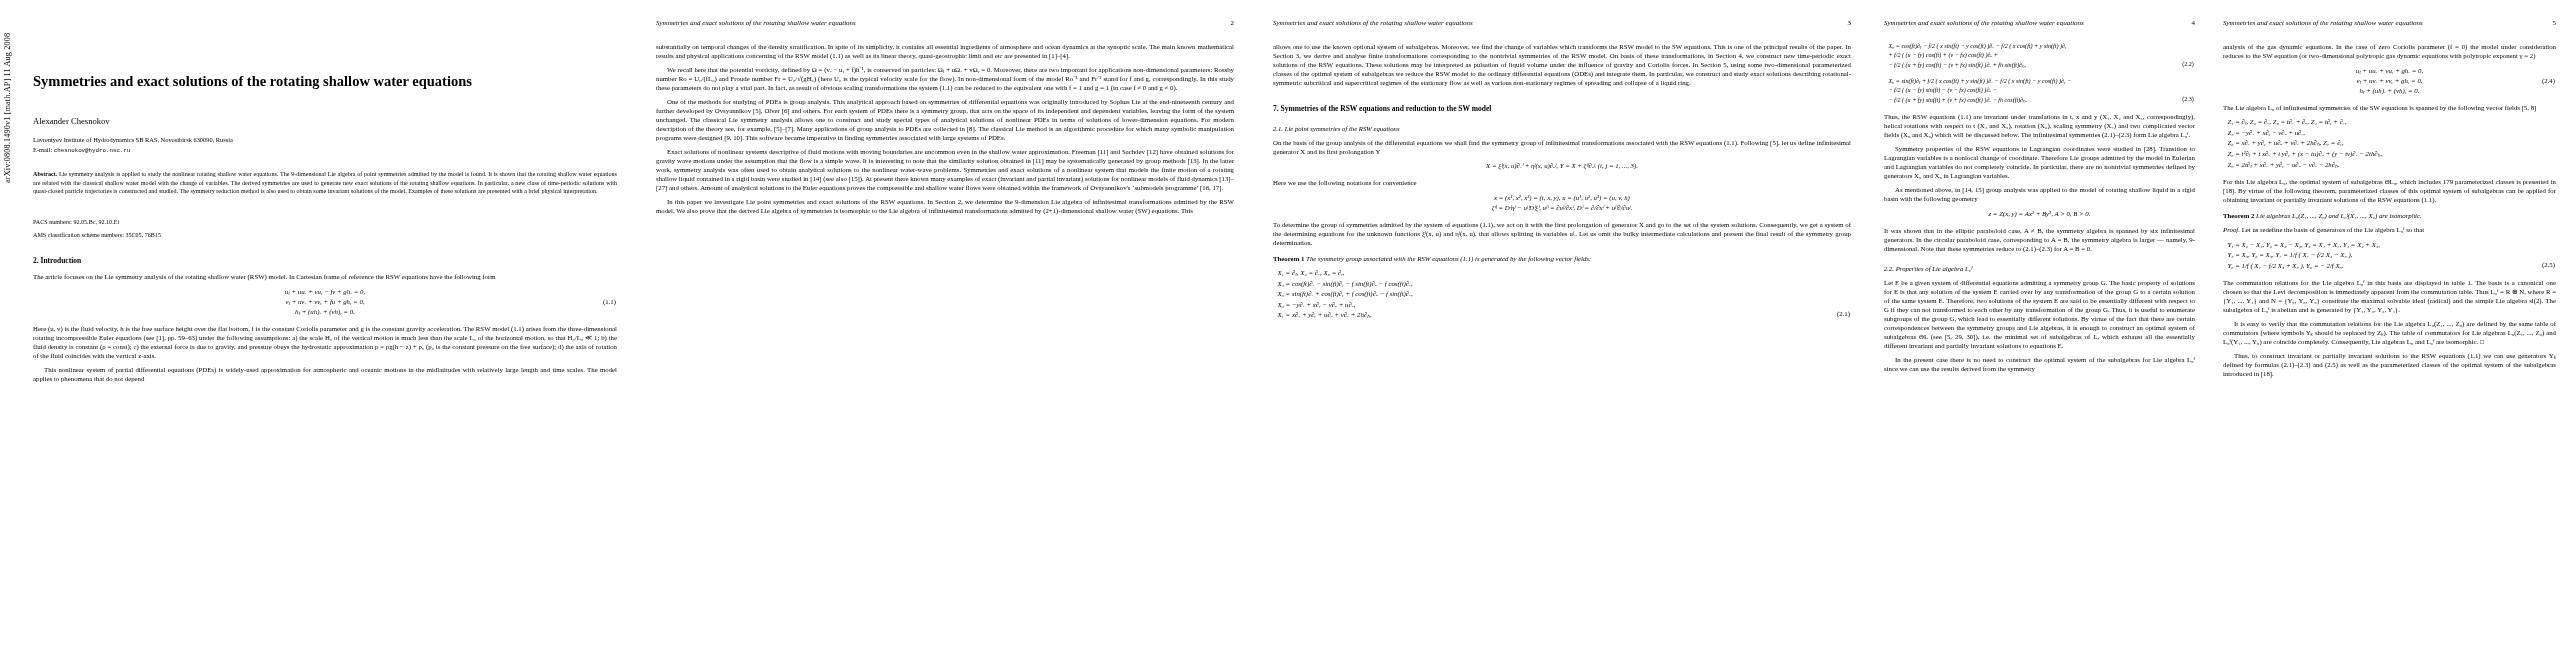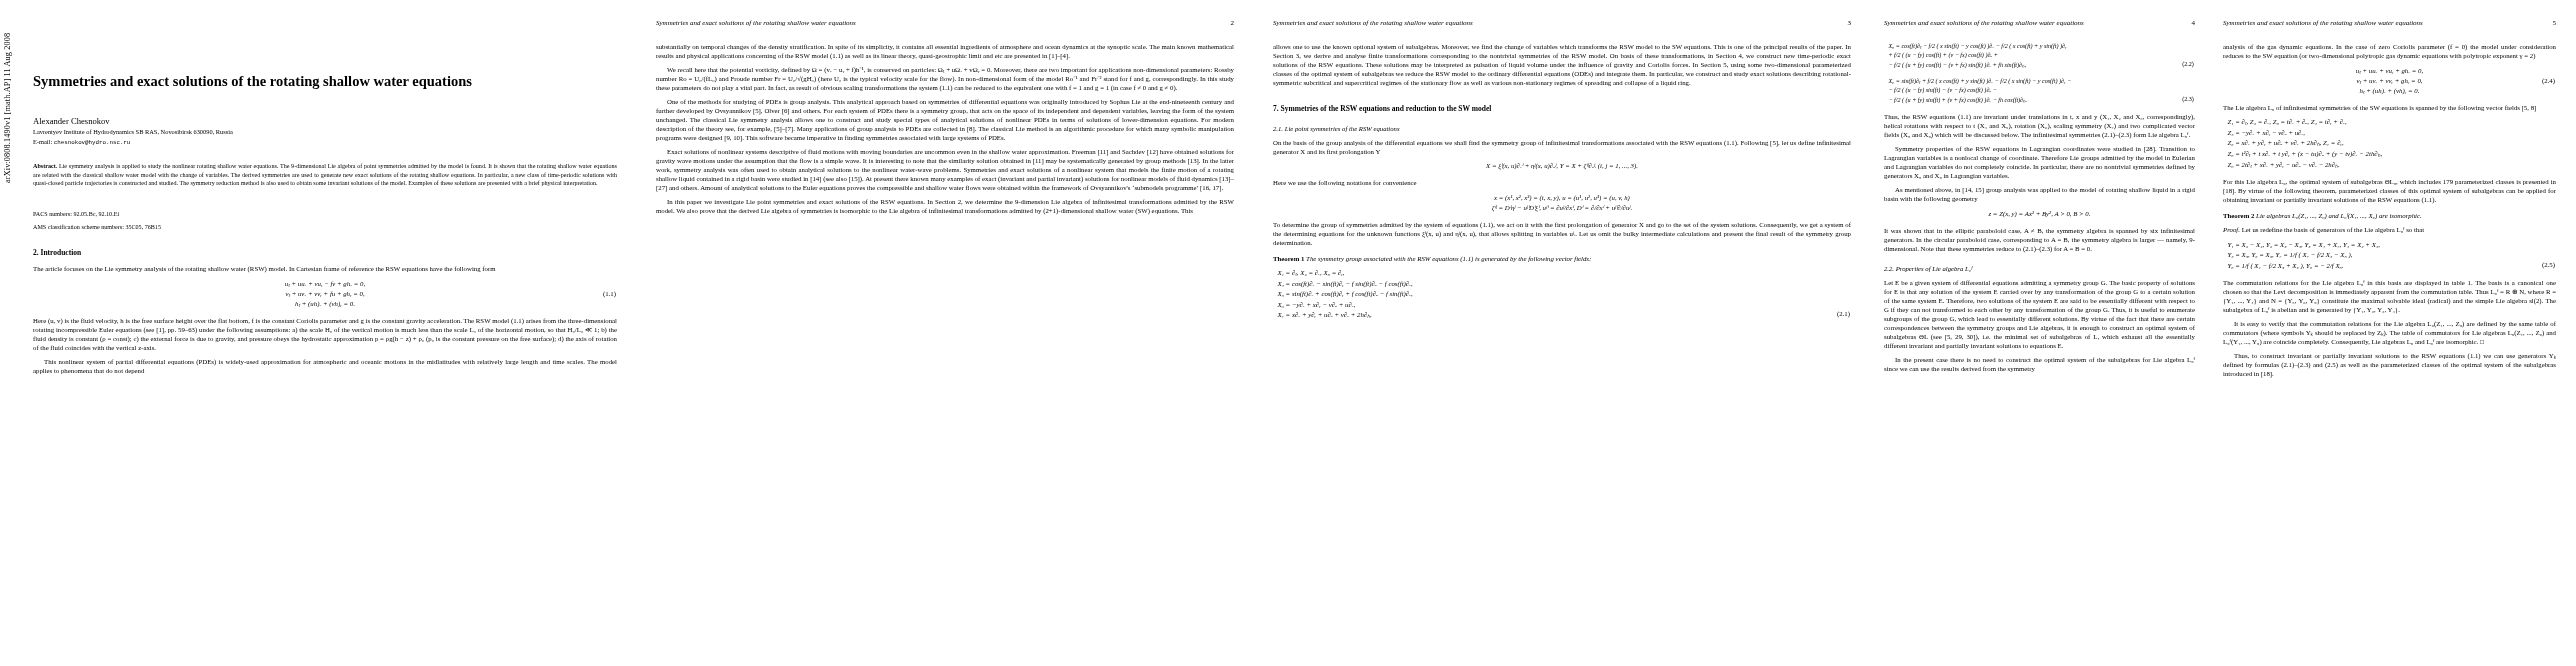--- a/index.html
+++ b/index.html
@@ -61,21 +61,21 @@
   }
 
   .title {
     font-size: 14.5px;
     font-weight: bold;
     line-height: 1.32;
     margin: 53px 0 24.5px 0;
   }
   .author {
     font-size: 8.6px;
-    margin-bottom: 1px;
+    margin-bottom: 9px;
   }
   .affil {
     font-size: 6.4px;
     line-height: 1.45;
     margin-bottom: 1.1px;
   }
   .email {
     font-size: 6.4px;
     line-height: 1.45;
     margin-bottom: 14.5px;

